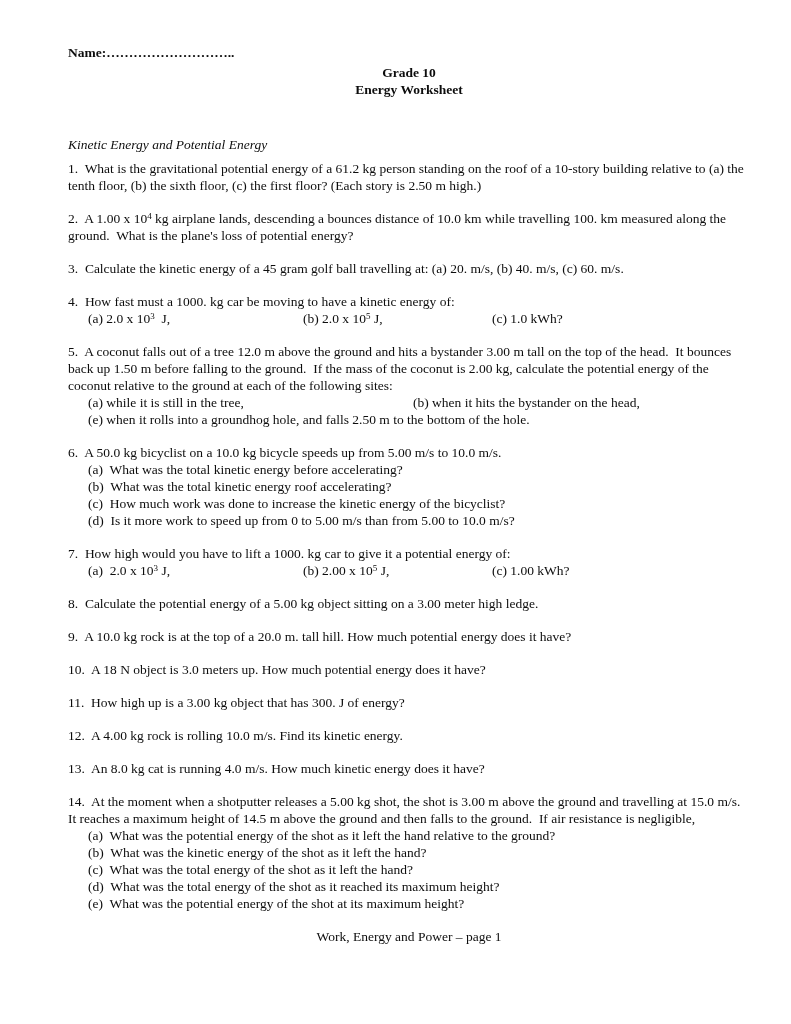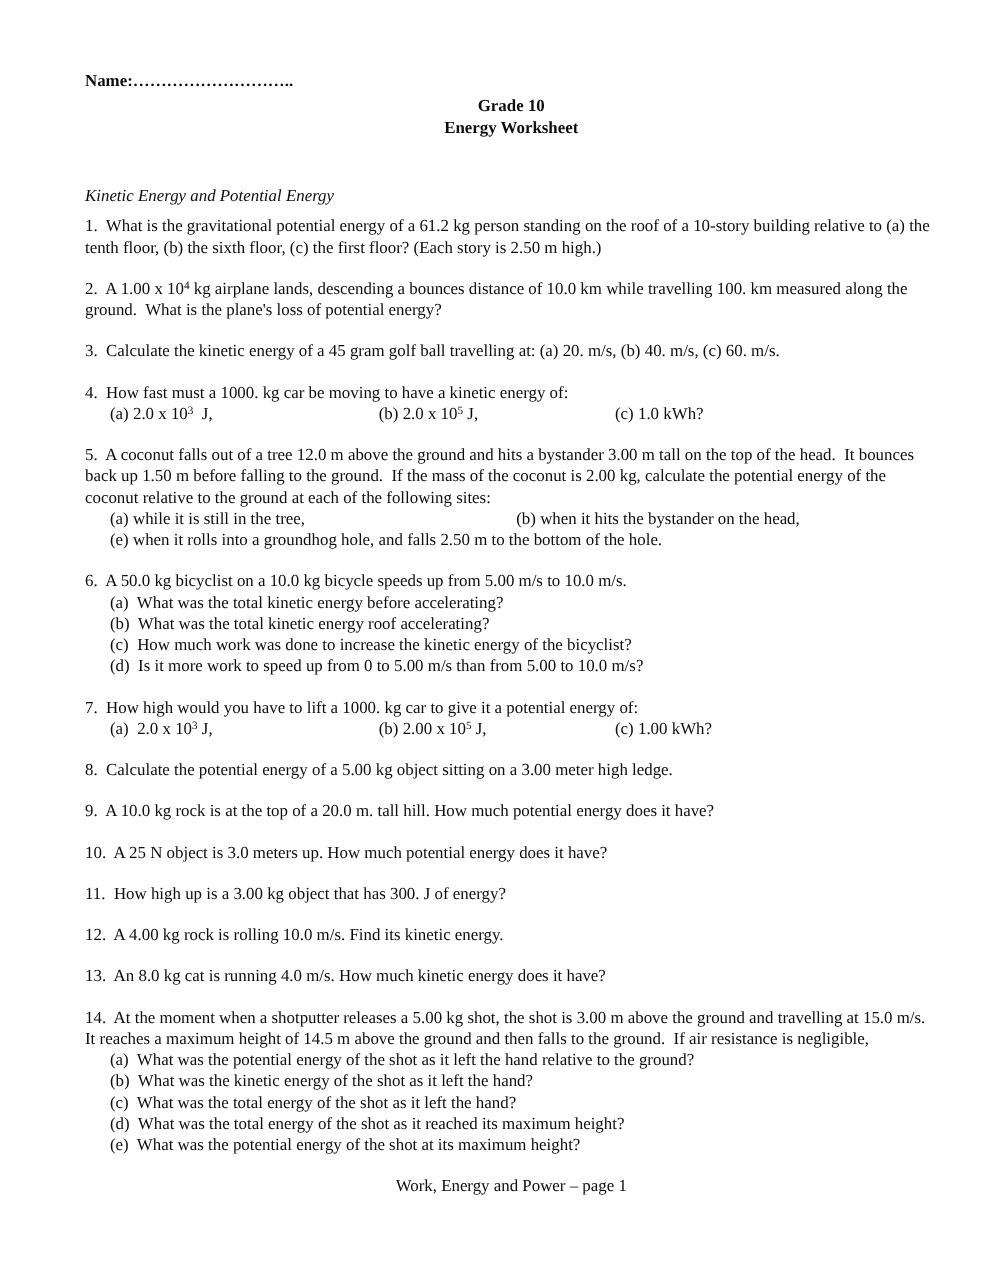--- a/index.html
+++ b/index.html
@@ -14,21 +14,20 @@
     font-size: 13.5px;
     line-height: 17px;
     color: #0d0d0d;
     overflow: hidden;
   }
   .page {
     padding: 44px 41px 0 68px;
     box-sizing: border-box;
     width: 791px;
     height: 737px;
-    margin-top: 12px;
   }
   .content {
     width: 682px;
   }
   .name-line {
     font-weight: bold;
     white-space: pre;
   }
   .title-block {
     text-align: center;
@@ -116,21 +115,21 @@
           <p class="q-body"><span>7.  How high would you have to lift a 1000. kg car to give it a potential energy of:</span></p>
           <div class="sub-row tabs3"><span class="sub-col"><span>(a)  2.0 x 10</span><sup>3</sup><span> J,</span></span><span class="sub-col"><span>(b) 2.00 x 10</span><sup>5</sup><span> J,</span></span><span class="sub-col"><span>(c) 1.00 kWh?</span></span></div>
         </div>
         <div class="question">
           <p class="q-body"><span>8.  Calculate the potential energy of a 5.00 kg object sitting on a 3.00 meter high ledge.</span></p>
         </div>
         <div class="question">
           <p class="q-body"><span>9.  A 10.0 kg rock is at the top of a 20.0 m. tall hill. How much potential energy does it have?</span></p>
         </div>
         <div class="question">
-          <p class="q-body"><span>10.  A 25 N object is 3.0 meters up. How much potential energy does it have?</span></p>
+          <p class="q-body"><span>10.  A 18 N object is 3.0 meters up. How much potential energy does it have?</span></p>
         </div>
         <div class="question">
           <p class="q-body"><span>11.  How high up is a 3.00 kg object that has 300. J of energy?</span></p>
         </div>
         <div class="question">
           <p class="q-body"><span>12.  A 4.00 kg rock is rolling 10.0 m/s. Find its kinetic energy.</span></p>
         </div>
         <div class="question">
           <p class="q-body"><span>13.  An 8.0 kg cat is running 4.0 m/s. How much kinetic energy does it have?</span></p>
         </div>

